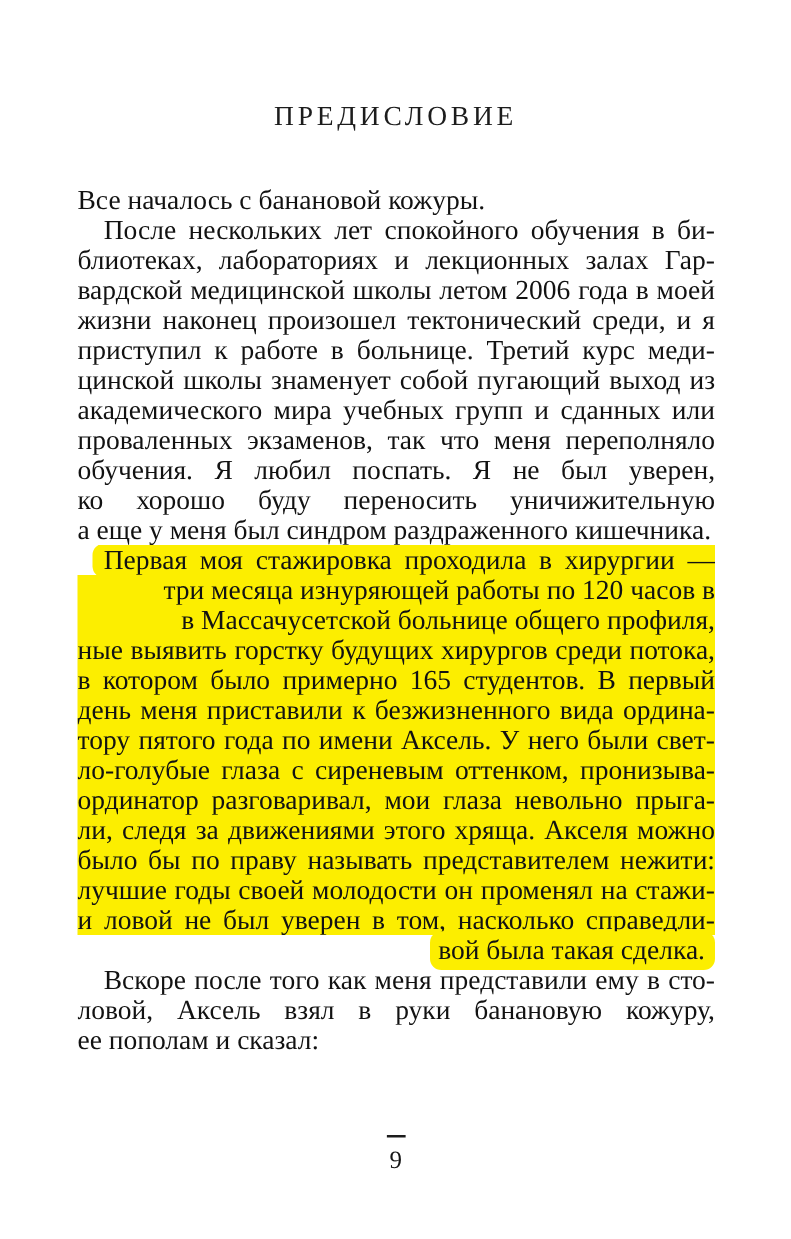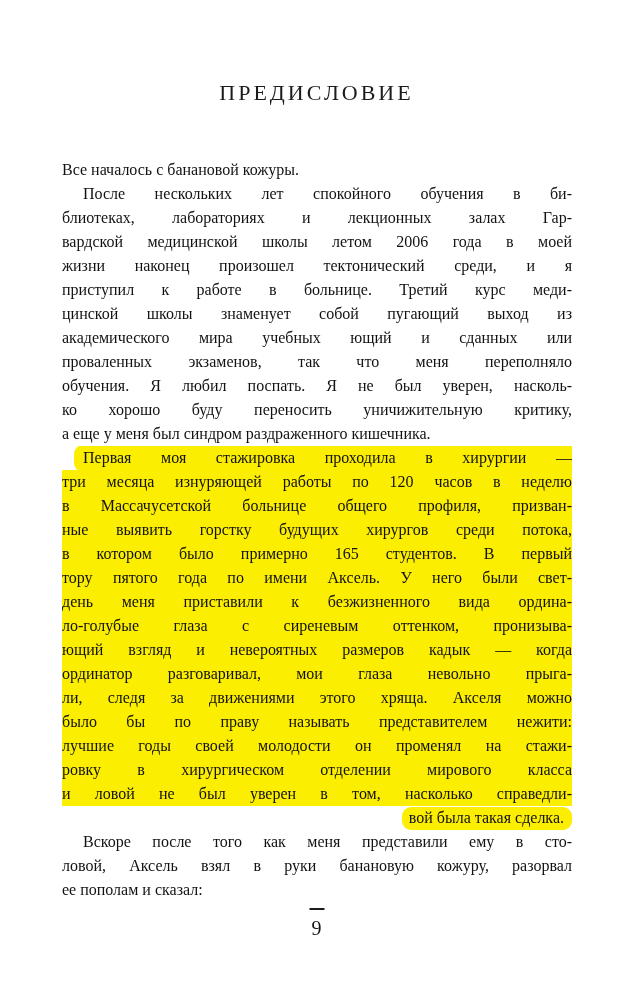--- a/index.html
+++ b/index.html
@@ -23,24 +23,24 @@
     width: 100%;
     margin: 0;
     text-align: center;
     font-size: 22px;
     font-weight: normal;
     letter-spacing: 3px;
     color: #1c1c1c;
   }
   .body {
     position: absolute;
-    top: 158px;
+    top: 148px;
     left: 62px;
     width: 510px;
-    font-size: 16px;
+    font-size: 22px;
   }
   .line {
     position: relative;
     height: 24px;
     line-height: 24px;
     overflow: visible;
     white-space: nowrap;
   }
   .line.j {
     white-space: normal;
@@ -99,39 +99,37 @@
   <h1 class="title">ПРЕДИСЛОВИЕ</h1>
 
   <div class="body" id="text-body">
       <div class="line">Все началось с банановой кожуры.</div>
       <div class="line j indent">После нескольких лет спокойного обучения в би-</div>
       <div class="line j">блиотеках, лабораториях и лекционных залах Гар-</div>
       <div class="line j">вардской медицинской школы летом 2006 года в моей</div>
       <div class="line j">жизни наконец произошел тектонический среди, и я</div>
       <div class="line j">приступил к работе в больнице. Третий курс меди-</div>
       <div class="line j">цинской школы знаменует собой пугающий выход из</div>
-      <div class="line j">академического мира учебных ющий и сданных или</div>
+      <div class="line j">академического мира учебных групп и сданных или</div>
       <div class="line j">проваленных экзаменов, так что меня переполняло</div>
       <div class="line j">обучения. Я любил поспать. Я не был уверен, насколь-</div>
       <div class="line j">ко хорошо буду переносить уничижительную критику,</div>
       <div class="line">а еще у меня был синдром раздраженного кишечника.</div>
       <div class="line j indent hl hl-first">Первая моя стажировка проходила в хирургии —</div>
       <div class="line j hl">три месяца изнуряющей работы по 120 часов в неделю</div>
       <div class="line j hl">в Массачусетской больнице общего профиля, призван-</div>
       <div class="line j hl">ные выявить горстку будущих хирургов среди потока,</div>
       <div class="line j hl">в котором было примерно 165 студентов. В первый</div>
+      <div class="line j hl">день меня приставили к безжизненного вида ордина-</div>
       <div class="line j hl">тору пятого года по имени Аксель. У него были свет-</div>
-      <div class="line j hl">день меня приставили к безжизненного вида ордина-</div>
       <div class="line j hl">ло-голубые глаза с сиреневым оттенком, пронизыва-</div>
-      <div class="line j hl">ющий взгляд и невероятных размеров кадык — когда</div>
       <div class="line j hl">ординатор разговаривал, мои глаза невольно прыга-</div>
       <div class="line j hl">ли, следя за движениями этого хряща. Акселя можно</div>
       <div class="line j hl">было бы по праву называть представителем нежити:</div>
       <div class="line j hl">лучшие годы своей молодости он променял на стажи-</div>
-      <div class="line j hl">ровку в хирургическом отделении мирового класса</div>
       <div class="line j hl">и ловой не был уверен в том, насколько справедли-</div>
       <div class="line hl hl-last"><span class="pill">вой была такая сделка.</span></div>
       <div class="line j indent">Вскоре после того как меня представили ему в сто-</div>
       <div class="line j">ловой, Аксель взял в руки банановую кожуру, разорвал</div>
       <div class="line">ее пополам и сказал:</div>
     </div>
 
   <div class="footer-rule"></div>
   <div class="pagenum">9</div>
 </div>

